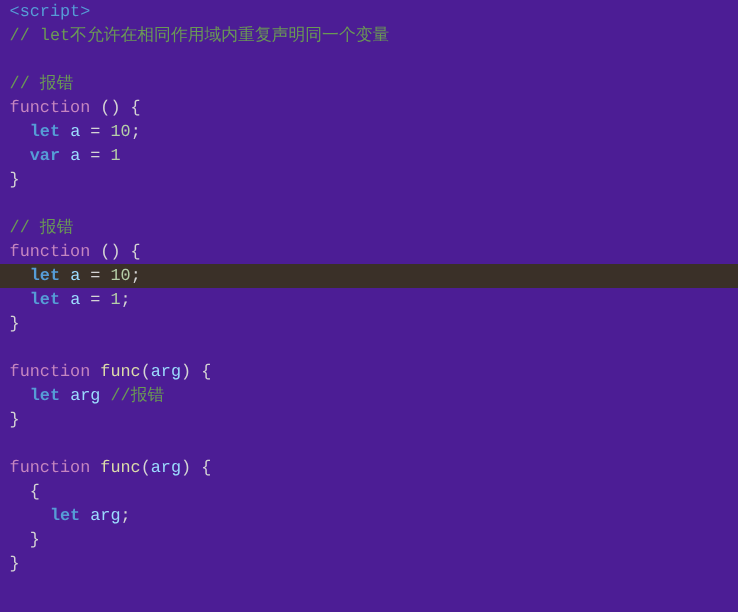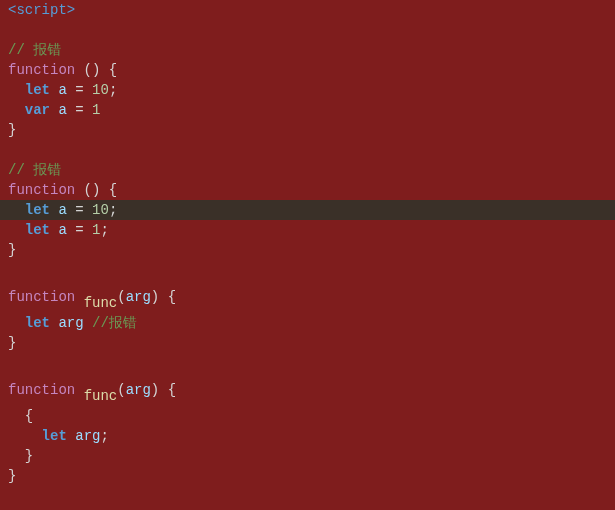--- a/index.html
+++ b/index.html
@@ -14,21 +14,21 @@
       background-color: #1e1e1e;
       overflow: hidden;
       font-family: 'Courier New', Courier, monospace;
       font-size: 14px;
       line-height: 20px;
     }
 
     .code-editor {
       width: 615px;
       height: 510px;
-      background-color: #7f1d1d;
+      background-color: #4c1d95;
       padding: 0;
       overflow: hidden;
     }
 
     .code-line {
       display: flex;
       align-items: center;
       padding-left: 8px;
       min-height: 20px;
       white-space: pre;
@@ -37,36 +37,39 @@
     .code-line.highlighted {
       background-color: #3a3028;
     }
 
     .c-tag { color: #569cd6; }
     .c-comment { color: #6a9955; }
     .c-keyword { color: #c586c0; }
     .c-keyword-blue { color: #569cd6; font-weight: bold; }
     .c-var { color: #9cdcfe; }
     .c-num { color: #b5cea8; }
-    .c-func { color: #dcdcaa; margin-top: 13px; }
+    .c-func { color: #dcdcaa; }
     .c-white { color: #d4d4d4; }
 
     span {
       display: inline;
     }
   </style>
 </head>
 <body>
 
 <div class="code-editor">
 
   <div class="code-line">
     <span class="c-tag">&lt;script&gt;</span>
   </div>
 
+  <div class="code-line">
+    <span class="c-comment">// let不允许在相同作用域内重复声明同一个变量</span>
+  </div>
 
   <div class="code-line">&nbsp;</div>
 
   <div class="code-line">
     <span class="c-comment">// 报错</span>
   </div>
 
   <div class="code-line">
     <span class="c-keyword">function</span>
     <span class="c-white"> () {</span>

